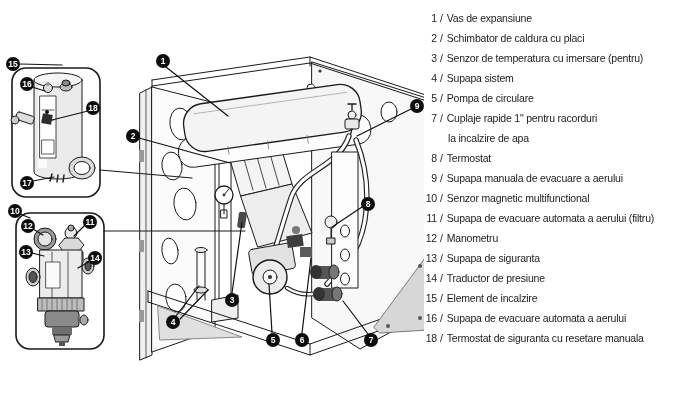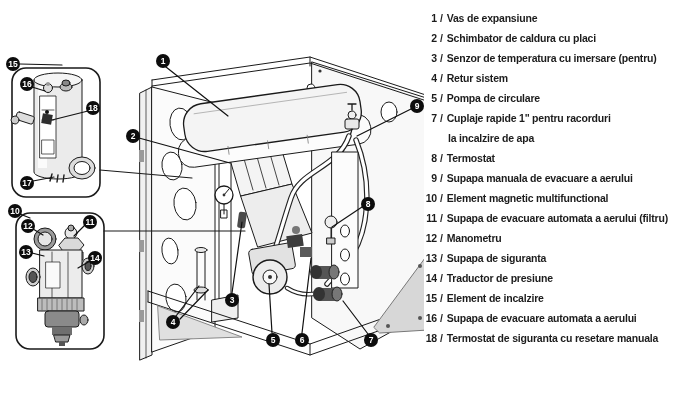--- a/index.html
+++ b/index.html
@@ -1,20 +1,20 @@
 <!DOCTYPE html>
 <html><head>
 <meta charset="utf-8">
 <style>
   html,body{margin:0;padding:0;background:#fff;}
   #stage{position:relative;width:700px;height:407px;background:#ffffff;overflow:hidden;
          font-family:"Liberation Sans",sans-serif;}
   #diagram{position:absolute;left:0;top:0;}
   #legend{position:absolute;left:422px;top:8px;width:278px;color:#1c1c1c;}
-  .lg-row{height:20px;line-height:20px;font-weight:bold;font-size:10.5px;
+  .lg-row{height:20px;line-height:20px;font-weight:normal;font-size:10.5px;
           letter-spacing:-0.2px;white-space:nowrap;}
   .lg-num{display:inline-block;width:15px;text-align:right;}
   .lg-sep{display:inline-block;margin:0 4px 0 3px;}
   .lg-row.cont{padding-left:26px;}
   svg *{vector-effect:non-scaling-stroke;}
 </style>
 </head>
 <body>
 
 <div id="stage">
@@ -289,27 +289,27 @@
           <circle cx="93" cy="108" r="7" fill="#0d0d0d"></circle>
           <text x="93" y="111" fill="#fff">18</text>
         </g>
     </g>
   </svg>
 
   <div id="legend">
     <div class="lg-row"><span class="lg-num">1</span><span class="lg-sep">/</span><span class="lg-text">Vas de expansiune</span></div>
     <div class="lg-row"><span class="lg-num">2</span><span class="lg-sep">/</span><span class="lg-text">Schimbator de caldura cu placi</span></div>
     <div class="lg-row"><span class="lg-num">3</span><span class="lg-sep">/</span><span class="lg-text">Senzor de temperatura cu imersare (pentru)</span></div>
-    <div class="lg-row"><span class="lg-num">4</span><span class="lg-sep">/</span><span class="lg-text">Retur sistem</span></div>
+    <div class="lg-row"><span class="lg-num">4</span><span class="lg-sep">/</span><span class="lg-text">Supapa sistem</span></div>
     <div class="lg-row"><span class="lg-num">5</span><span class="lg-sep">/</span><span class="lg-text">Pompa de circulare</span></div>
     <div class="lg-row"><span class="lg-num">7</span><span class="lg-sep">/</span><span class="lg-text">Cuplaje rapide 1" pentru racorduri</span></div>
     <div class="lg-row cont"><span class="lg-text">la incalzire de apa</span></div>
     <div class="lg-row"><span class="lg-num">8</span><span class="lg-sep">/</span><span class="lg-text">Termostat</span></div>
     <div class="lg-row"><span class="lg-num">9</span><span class="lg-sep">/</span><span class="lg-text">Supapa manuala de evacuare a aerului</span></div>
-    <div class="lg-row"><span class="lg-num">10</span><span class="lg-sep">/</span><span class="lg-text">Element magnetic multifunctional</span></div>
+    <div class="lg-row"><span class="lg-num">10</span><span class="lg-sep">/</span><span class="lg-text">Senzor magnetic multifunctional</span></div>
     <div class="lg-row"><span class="lg-num">11</span><span class="lg-sep">/</span><span class="lg-text">Supapa de evacuare automata a aerului (filtru)</span></div>
     <div class="lg-row"><span class="lg-num">12</span><span class="lg-sep">/</span><span class="lg-text">Manometru</span></div>
     <div class="lg-row"><span class="lg-num">13</span><span class="lg-sep">/</span><span class="lg-text">Supapa de siguranta</span></div>
     <div class="lg-row"><span class="lg-num">14</span><span class="lg-sep">/</span><span class="lg-text">Traductor de presiune</span></div>
     <div class="lg-row"><span class="lg-num">15</span><span class="lg-sep">/</span><span class="lg-text">Element de incalzire</span></div>
     <div class="lg-row"><span class="lg-num">16</span><span class="lg-sep">/</span><span class="lg-text">Supapa de evacuare automata a aerului</span></div>
     <div class="lg-row"><span class="lg-num">18</span><span class="lg-sep">/</span><span class="lg-text">Termostat de siguranta cu resetare manuala</span></div>
   </div>
 
 </div>

